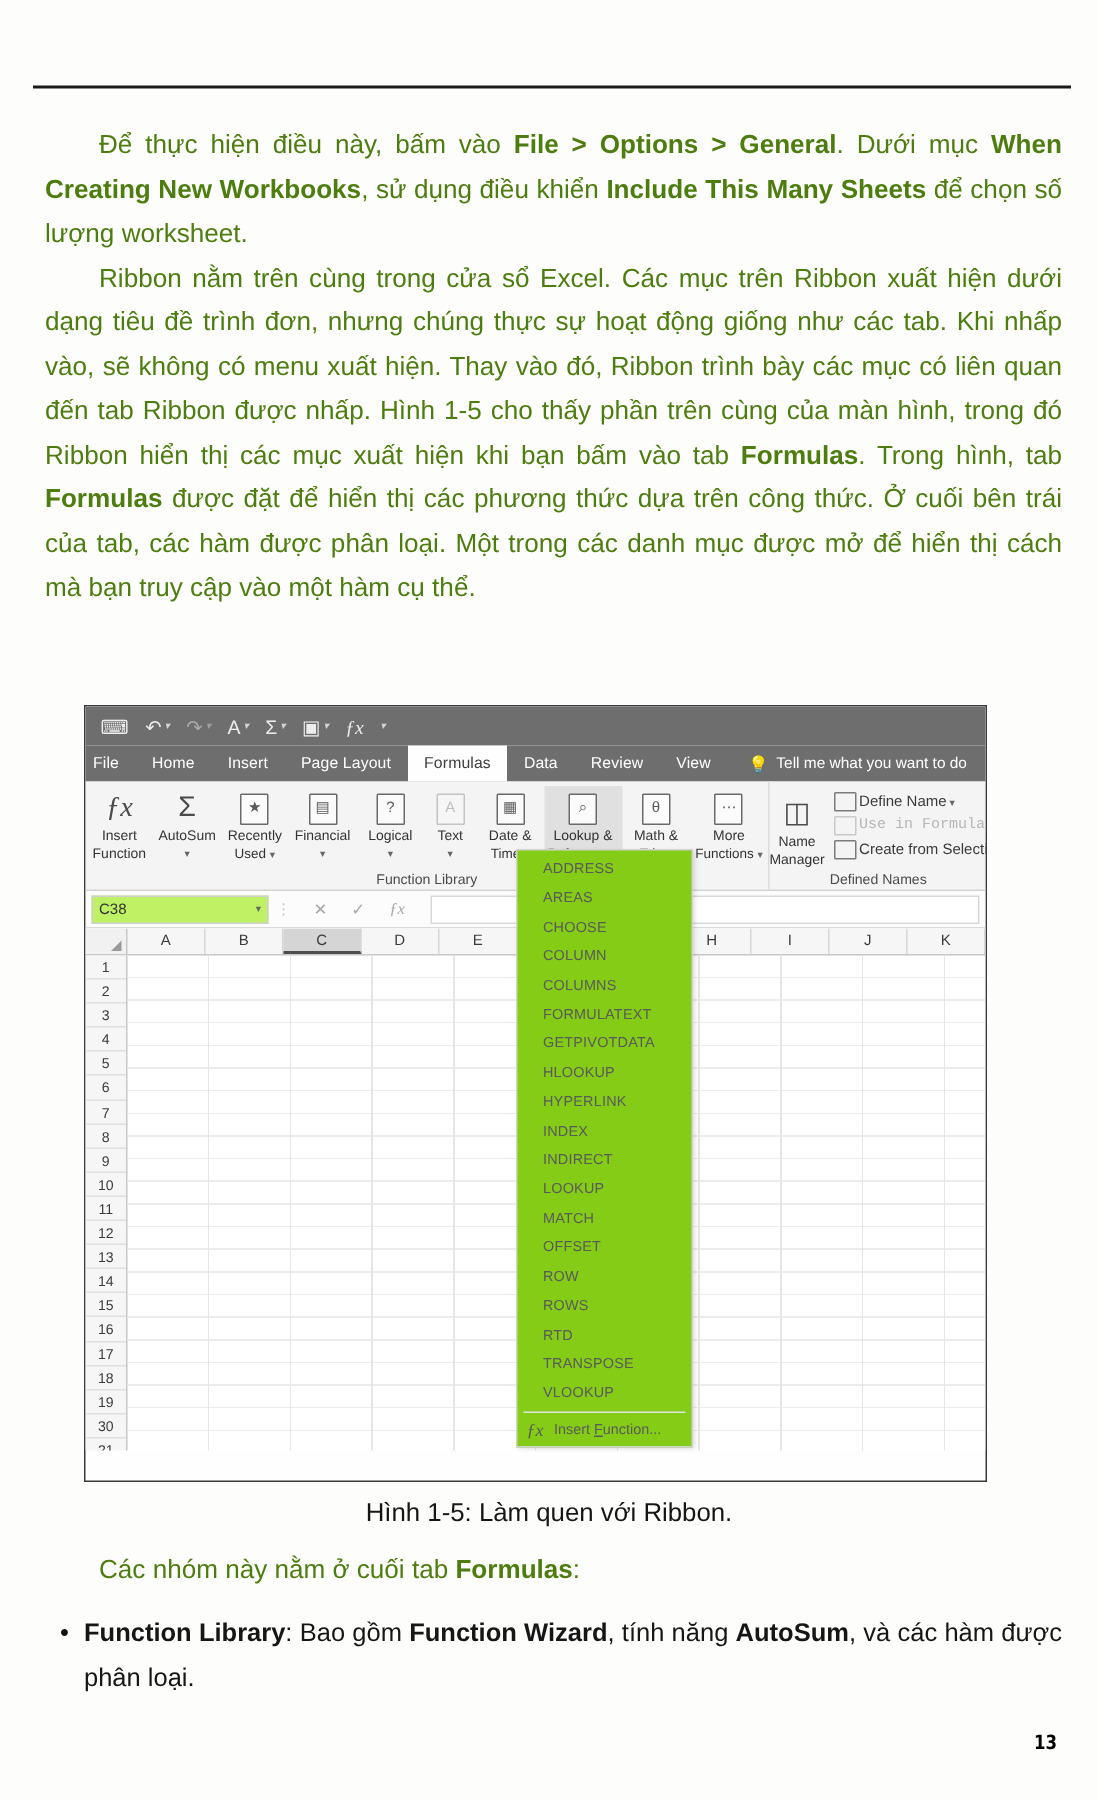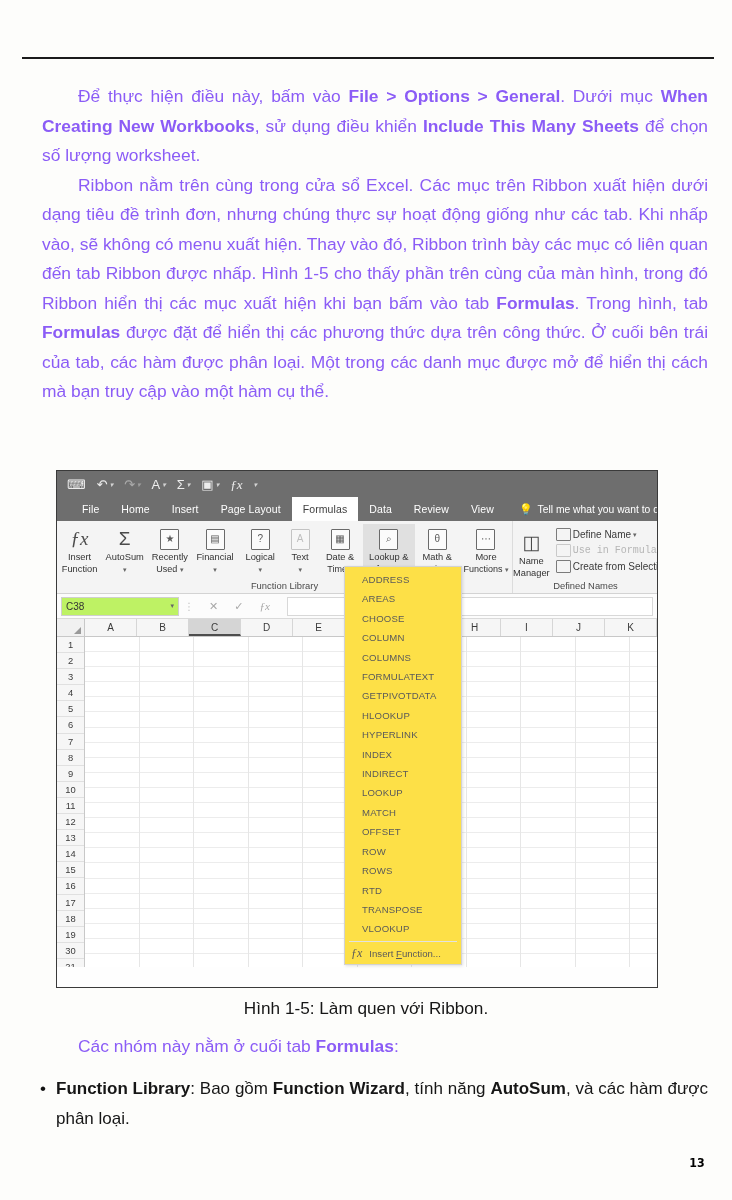--- a/index.html
+++ b/index.html
@@ -53,26 +53,26 @@
   }
 
   
   .body-col {
     position: absolute;
     left: 30px;
     right: 24px;
     top: 82px;
   }
   p.para {
-    margin: 0 0 0 12px;
+    margin: 0 0 0 0;
     font-family: "Liberation Sans", sans-serif;
     font-size: 17.4px;
     line-height: 29.5px;
     text-align: justify;
-    color: #8b5cf6;
+    color: #4d7c0f;
   }
   p.para.indent { text-indent: 36px; }
   p.para b { font-weight: 700; }
   .subhead {
     margin: 5px 0 2px 36px;
     font-family: "Liberation Sans", sans-serif;
     font-weight: 700;
     font-size: 17.4px;
     line-height: 30px;
     color: #141414;
@@ -128,21 +128,21 @@
     font-size: 10.5px;
     position: relative;
   }
   .xl-tab {
     display: flex;
     align-items: center;
     padding: 0 11px;
     white-space: nowrap;
     letter-spacing: .1px;
   }
-  .xl-tab.first { padding-left: 25px; }
+  .xl-tab.first { padding-left: 5px; }
   .xl-tab.active {
     background: #fefefe;
     color: #3d3d3d;
   }
   .xl-tellme {
     display: flex;
     align-items: center;
     gap: 5px;
     padding-left: 14px;
     font-size: 10.3px;
@@ -334,21 +334,21 @@
       repeating-linear-gradient(to right, transparent 0 53.5px, #e6e6e6 53.5px 54.5px),
       repeating-linear-gradient(to bottom, transparent 0 14.1px, #ececec 14.1px 15.1px);
   }
 
   
   .fn-menu {
     position: absolute;
     left: 287px;
     top: 95px;
     width: 116px;
-    background: #fde047;
+    background: #84cc16;
     border: 1px solid #d2d2d2;
     box-shadow: 1px 1px 3px rgba(0,0,0,.13);
     padding: 3px 0 2px 0;
     z-index: 9;
   }
   .fn-item {
     font-size: 9.6px;
     color: #5a5a5a;
     padding: 0 0 0 17px;
     line-height: 19.4px;

